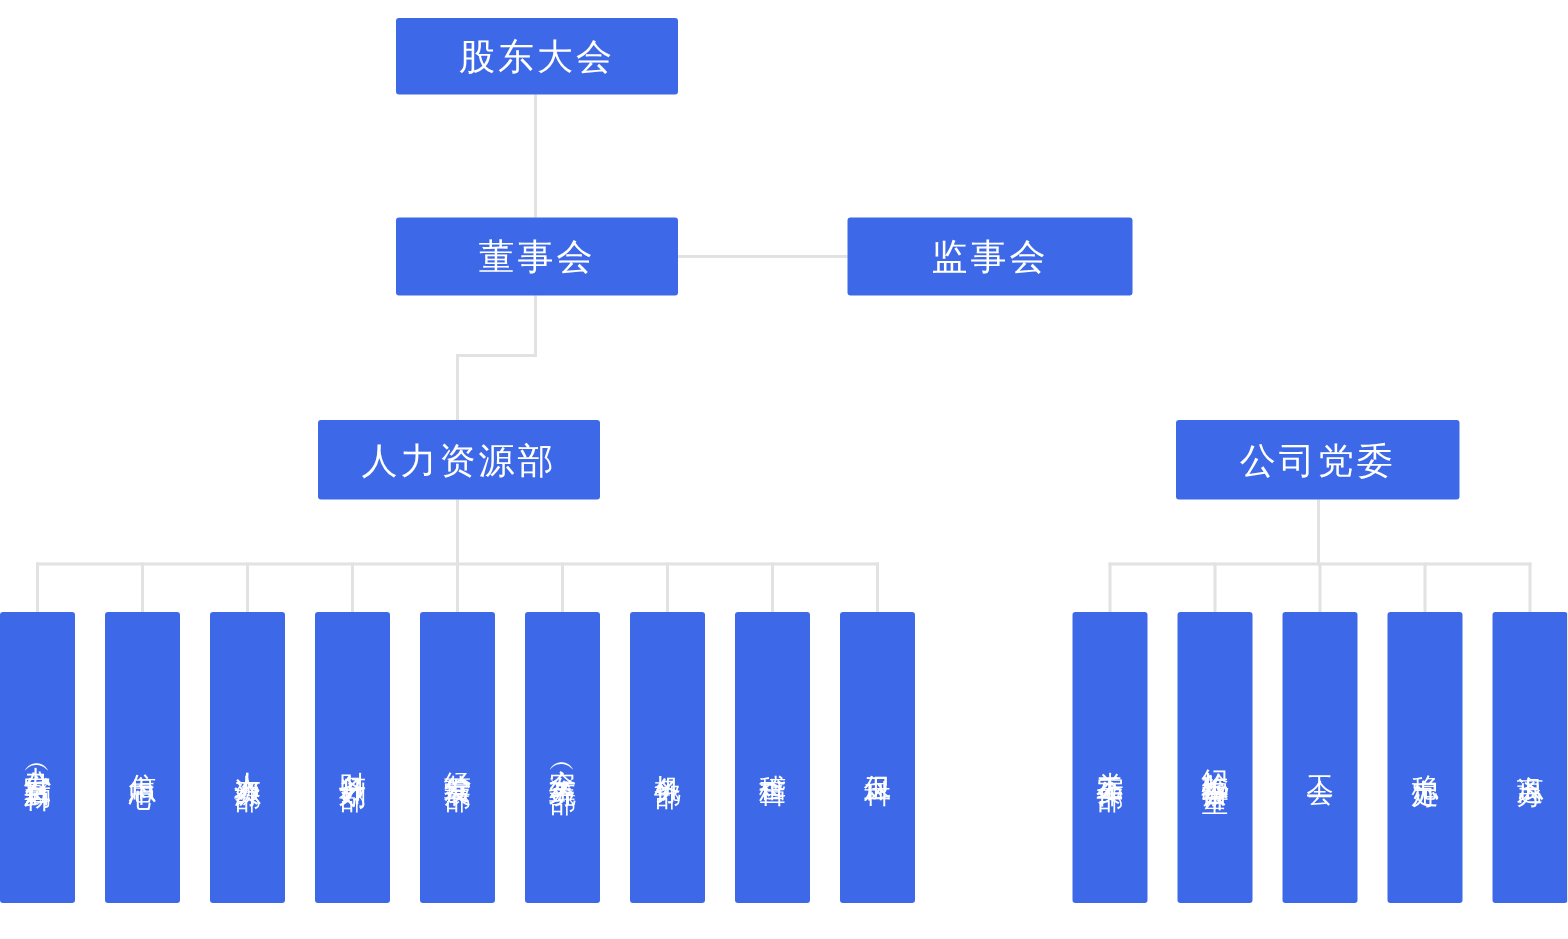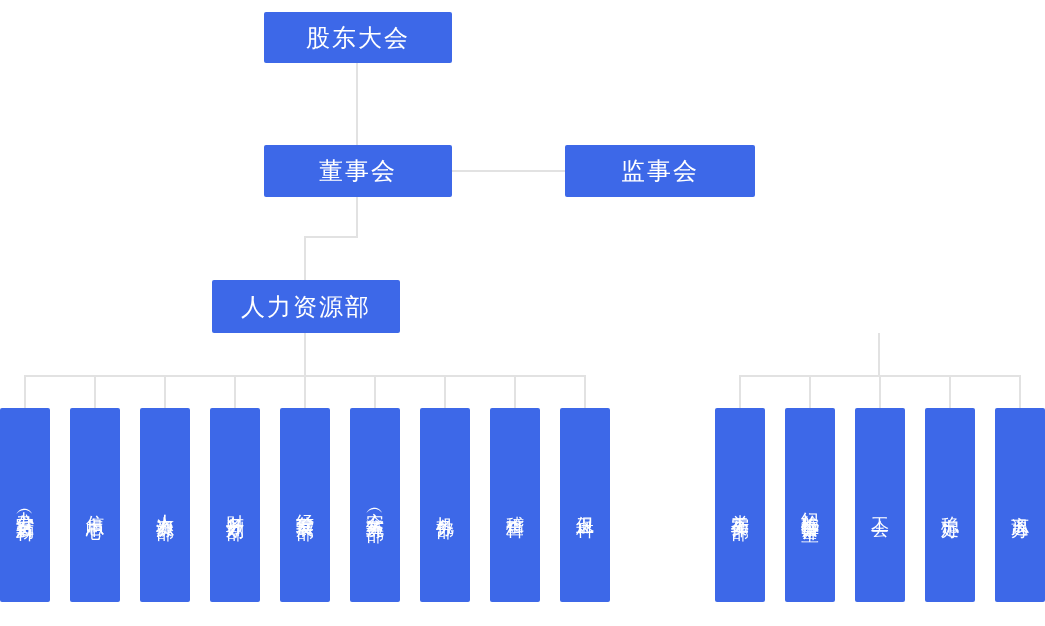--- a/index.html
+++ b/index.html
@@ -73,20 +73,21 @@
   <div class="line" style="left:739px;  top:375px; width:2px; height:33px;"></div>
   <div class="line" style="left:809px;  top:375px; width:2px; height:33px;"></div>
   <div class="line" style="left:879px;  top:375px; width:2px; height:33px;"></div>
   <div class="line" style="left:949px;  top:375px; width:2px; height:33px;"></div>
   <div class="line" style="left:1019px; top:375px; width:2px; height:33px;"></div>
 
   <div class="node hbox" style="left:264px; top:12px; height:51px;">股东大会</div>
   <div class="node hbox" style="left:264px; top:145px;text-align:right;">董事会</div>
   <div class="node hbox" style="left:565px; top:145px; width:190px;">监事会</div>
   <div class="node hbox" style="left:212px; top:280px; height:53px;">人力资源部</div>
+  <div class="node hbox" style="left:784px; top:280px; width:189px; height:53px;">公司党委</div>
 
   <div class="node vbox" style="left:0px;">办公室（后勤科）</div>
   <div class="node vbox" style="left:70px;">信息中心</div>
   <div class="node vbox" style="left:140px;">人力资源部</div>
   <div class="node vbox" style="left:210px;">财务计划部</div>
   <div class="node vbox" style="left:280px;">经营发展部</div>
   <div class="node vbox" style="left:350px;">安全（统筹）部</div>
   <div class="node vbox" style="left:420px;">机务部</div>
   <div class="node vbox" style="left:490px;">稽查科</div>
   <div class="node vbox" style="left:560px;">保卫科</div>

